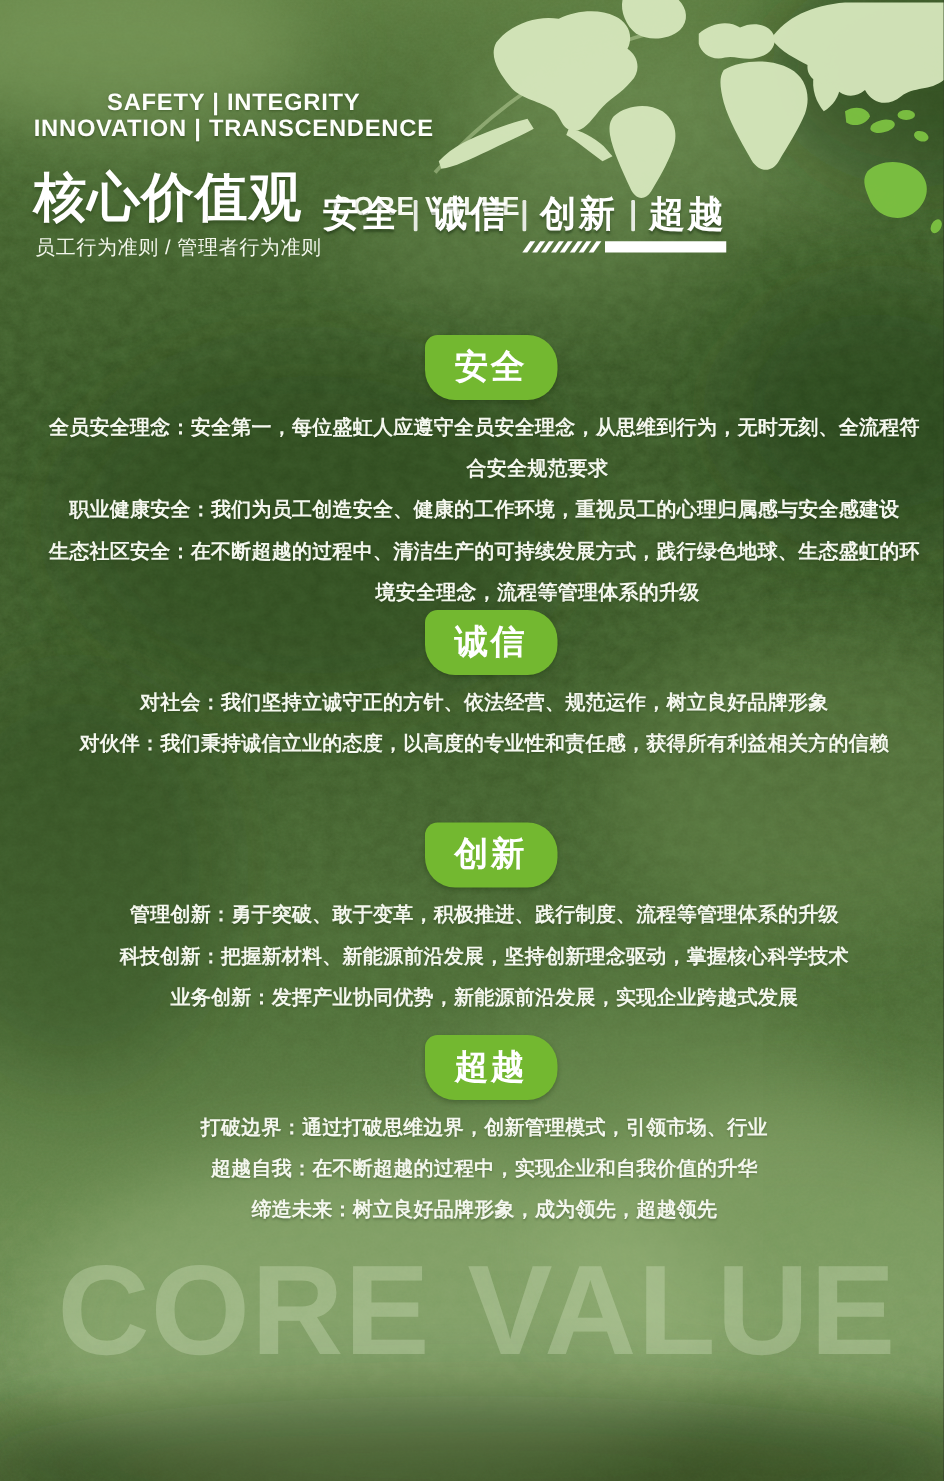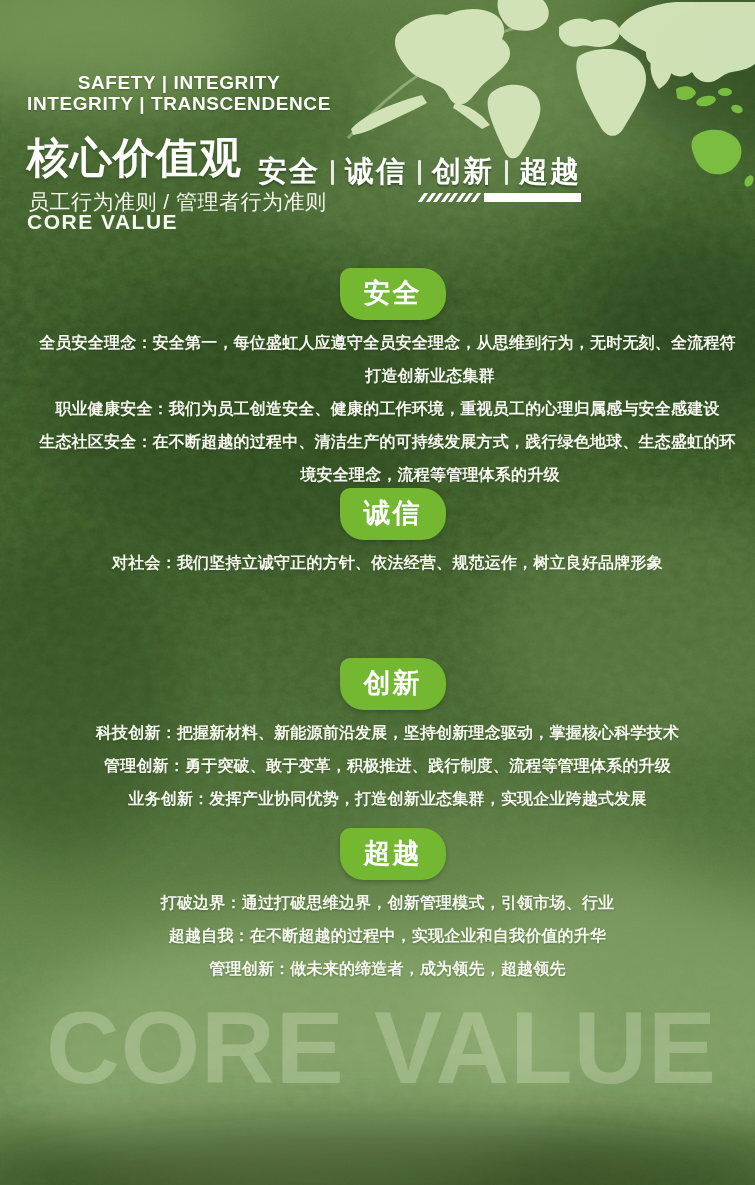--- a/index.html
+++ b/index.html
@@ -8,25 +8,25 @@
     font-family:"Liberation Sans","DejaVu Sans",sans-serif;
     color:#ffffff; margin:0 auto;
   }
   .bg { position:absolute; left:0; top:0; width:755px; height:1185px; display:block; }
   .layer { position:absolute; left:0; top:0; width:601px; height:1185px;text-align:center; }
 
   
   .tagline { position:absolute; left:27px; top:72px; font-weight:bold; font-size:19px;
              letter-spacing:0.6px; line-height:21px; color:#fdfefb;
              text-shadow:0 1px 2px rgba(20,40,10,.35); }
-  .title-row { position:absolute; left:27px; top:130px; display:flex; align-items:baseline; gap:24px;flex-direction:column; }
+  .title-row { position:absolute; left:27px; top:130px; display:flex; align-items:baseline; gap:24px; }
   .title-zh { font-size:42px; font-weight:bold; letter-spacing:1px;
               text-shadow:0 2px 3px rgba(20,40,10,.35); }
   .title-en { font-size:21px; font-weight:bold; letter-spacing:1.5px; color:#f6f9f0; }
-  .subtitle { position:absolute; left:28px; top:188px; font-size:21px; letter-spacing:0.5px; color:#f3f7ec; }
+  .subtitle { position:absolute; left:28px; top:188px; font-size:16px; letter-spacing:0.5px; color:#f3f7ec; }
 
   
   .values-banner { position:absolute; top:152px; right:20px; display:flex; align-items:center;
                    font-size:29px; font-weight:bold; letter-spacing:2px;
                    text-shadow:0 2px 2px rgba(15,35,8,.45); }
   .values-banner .sep { width:3px; height:25px; background:rgba(255,255,255,.85);
                         margin:0 11px; border-radius:1px; align-self:center; }
   .banner-deco { position:absolute; top:193px; right:20px; display:flex; align-items:center; }
   .banner-deco .stripe { width:4px; height:9px; background:#ffffff; margin-right:3.5px;
                          transform:skewX(-35deg); }
@@ -125,21 +125,21 @@
         <path d="M 694,137 C 706,126 727,128 737,139 C 745,149 742,163 730,171 C 716,179 700,172 695,158 C 691,148 690,143 694,137 Z"></path>
         <ellipse cx="749" cy="181" rx="4" ry="6" transform="rotate(28 749 181)"></ellipse>
       </g>
     </g>
   </svg>
 
   <div class="layer">
 
     <div class="tagline">
       <div>SAFETY | INTEGRITY</div>
-      <div>INTEGRITY | TRANSCENDENCE</div>
+      <div>INNOVATION | TRANSCENDENCE</div>
     </div>
 
     <div class="title-row">
       <span class="title-zh">核心价值观</span>
       <span class="title-en">CORE VALUE</span>
     </div>
 
     <div class="subtitle">员工行为准则 / 管理者行为准则</div>
 
     <div class="values-banner">
@@ -160,48 +160,49 @@
       <span class="stripe"></span>
       <span class="stripe"></span>
       <span class="stripe"></span>
       <span class="bar"></span>
     </div>
 
     <div class="section" style="top:268px;">
       <div class="badge">安全</div>
       <div class="lines">
         <p>全员安全理念：安全第一，每位盛虹人应遵守全员安全理念，从思维到行为，无时无刻、全流程符</p>
-        <p class="indent">打造创新业态集群</p>
+        <p class="indent">合安全规范要求</p>
         <p>职业健康安全：我们为员工创造安全、健康的工作环境，重视员工的心理归属感与安全感建设</p>
         <p>生态社区安全：在不断超越的过程中、清洁生产的可持续发展方式，践行绿色地球、生态盛虹的环</p>
         <p class="indent">境安全理念，流程等管理体系的升级</p>
       </div>
     </div>
 
     <div class="section" style="top:488px;">
       <div class="badge">诚信</div>
       <div class="lines">
         <p>对社会：我们坚持立诚守正的方针、依法经营、规范运作，树立良好品牌形象</p>
+        <p>对伙伴：我们秉持诚信立业的态度，以高度的专业性和责任感，获得所有利益相关方的信赖</p>
       </div>
     </div>
 
     <div class="section" style="top:658px;">
       <div class="badge">创新</div>
       <div class="lines">
+        <p>管理创新：勇于突破、敢于变革，积极推进、践行制度、流程等管理体系的升级</p>
         <p>科技创新：把握新材料、新能源前沿发展，坚持创新理念驱动，掌握核心科学技术</p>
-        <p>管理创新：勇于突破、敢于变革，积极推进、践行制度、流程等管理体系的升级</p>
-        <p>业务创新：发挥产业协同优势，打造创新业态集群，实现企业跨越式发展</p>
+        <p>业务创新：发挥产业协同优势，新能源前沿发展，实现企业跨越式发展</p>
       </div>
     </div>
 
     <div class="section" style="top:828px;">
       <div class="badge">超越</div>
       <div class="lines">
         <p>打破边界：通过打破思维边界，创新管理模式，引领市场、行业</p>
         <p>超越自我：在不断超越的过程中，实现企业和自我价值的升华</p>
-        <p>管理创新：做未来的缔造者，成为领先，超越领先</p>
+        <p>缔造未来：树立良好品牌形象，成为领先，超越领先</p>
       </div>
     </div>
 
     <div class="watermark">CORE VALUE</div>
 
   </div>
 </div>
 
 </body></html>

